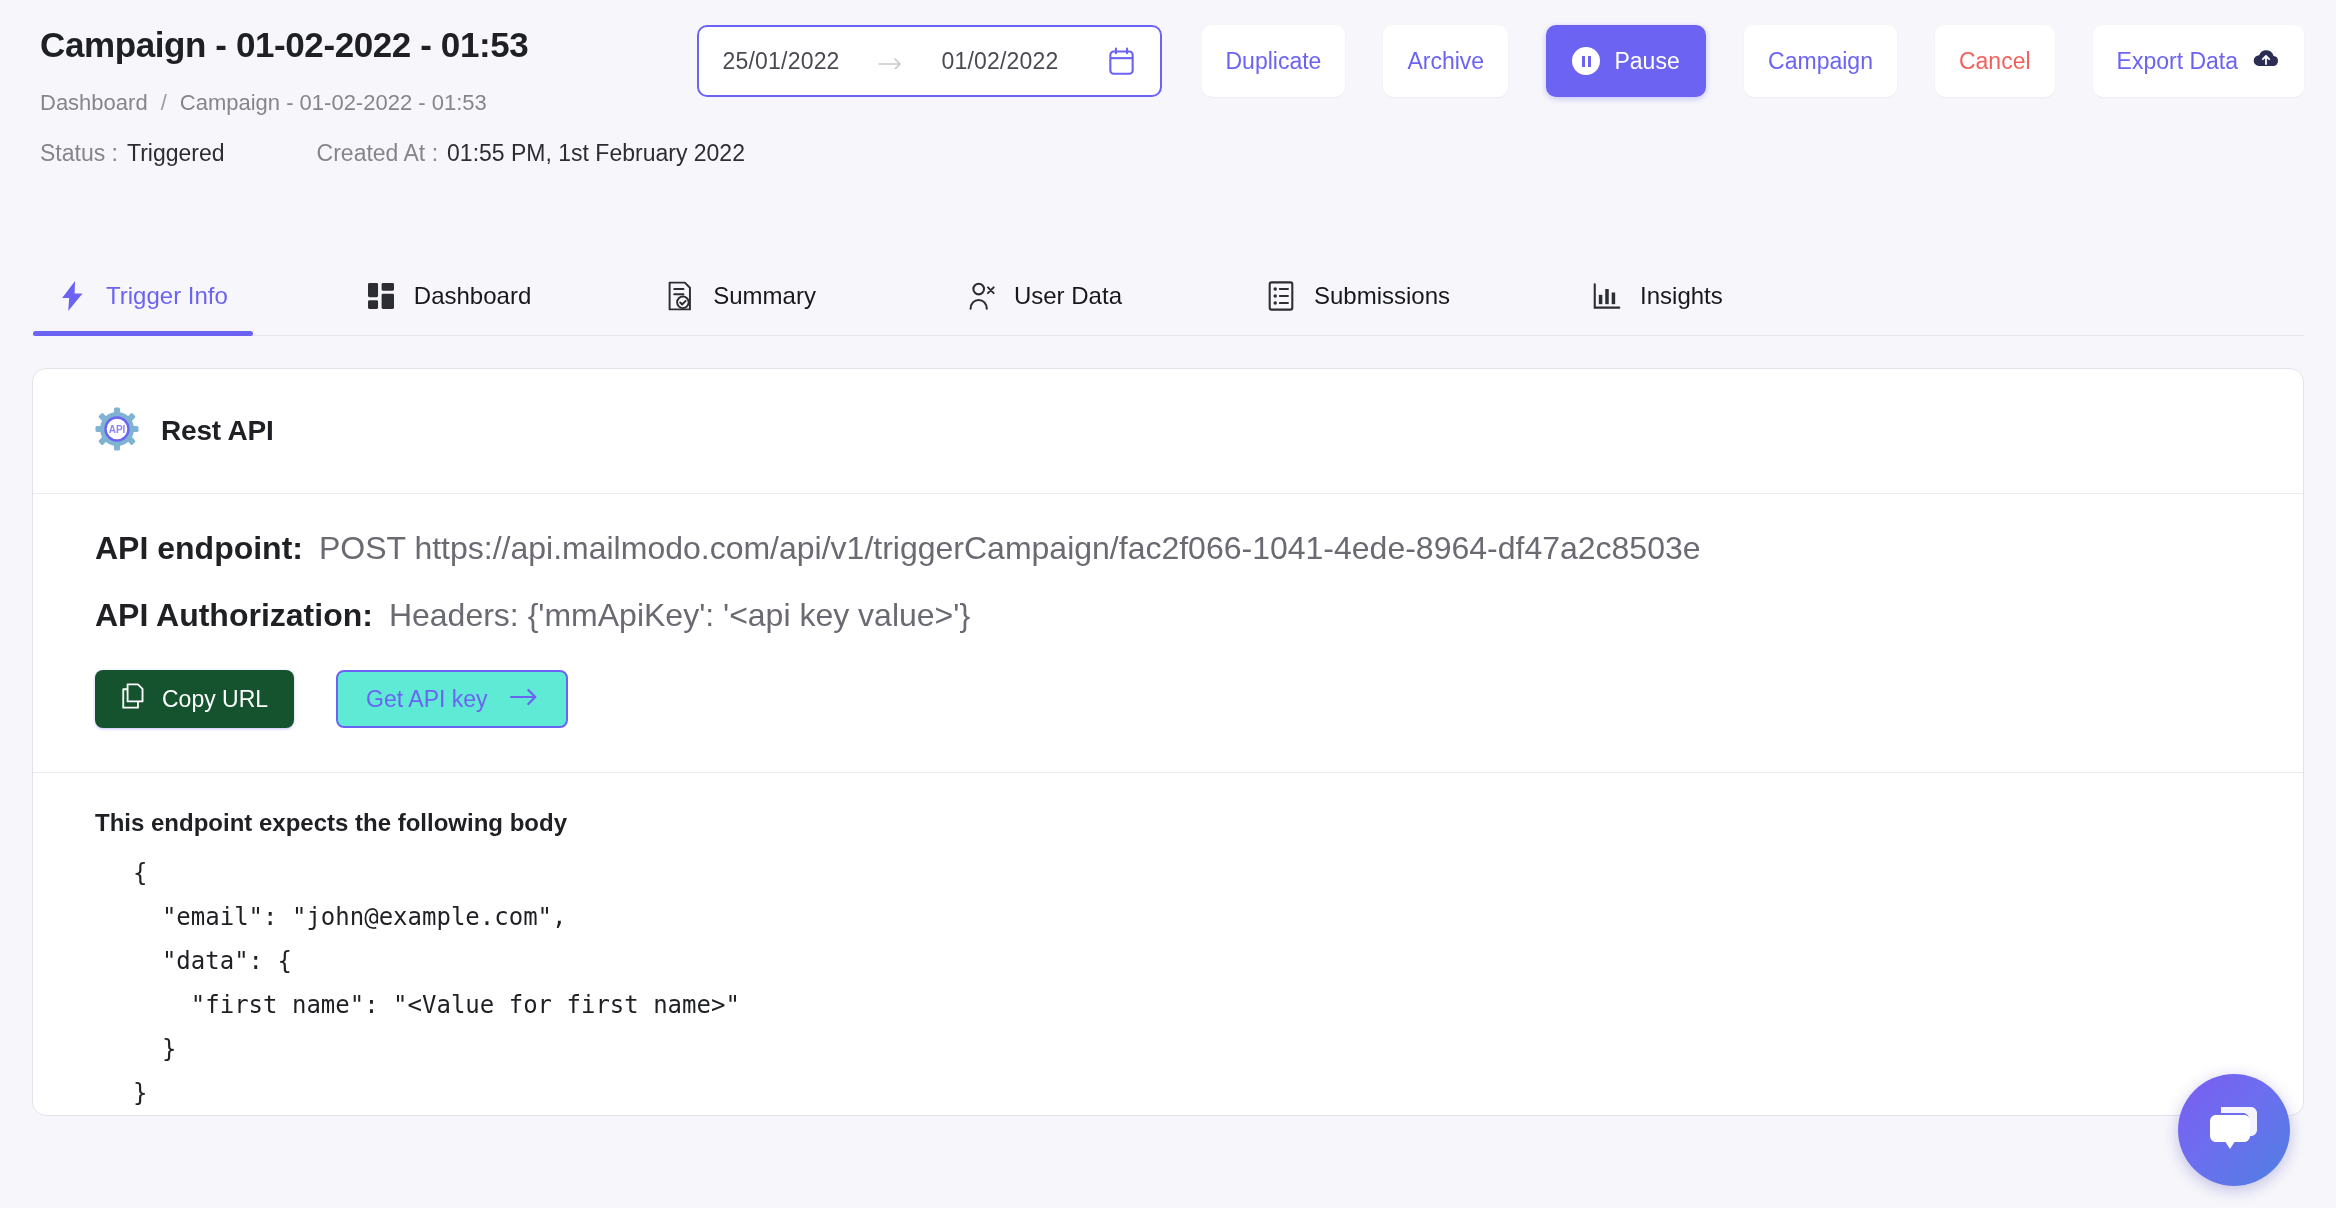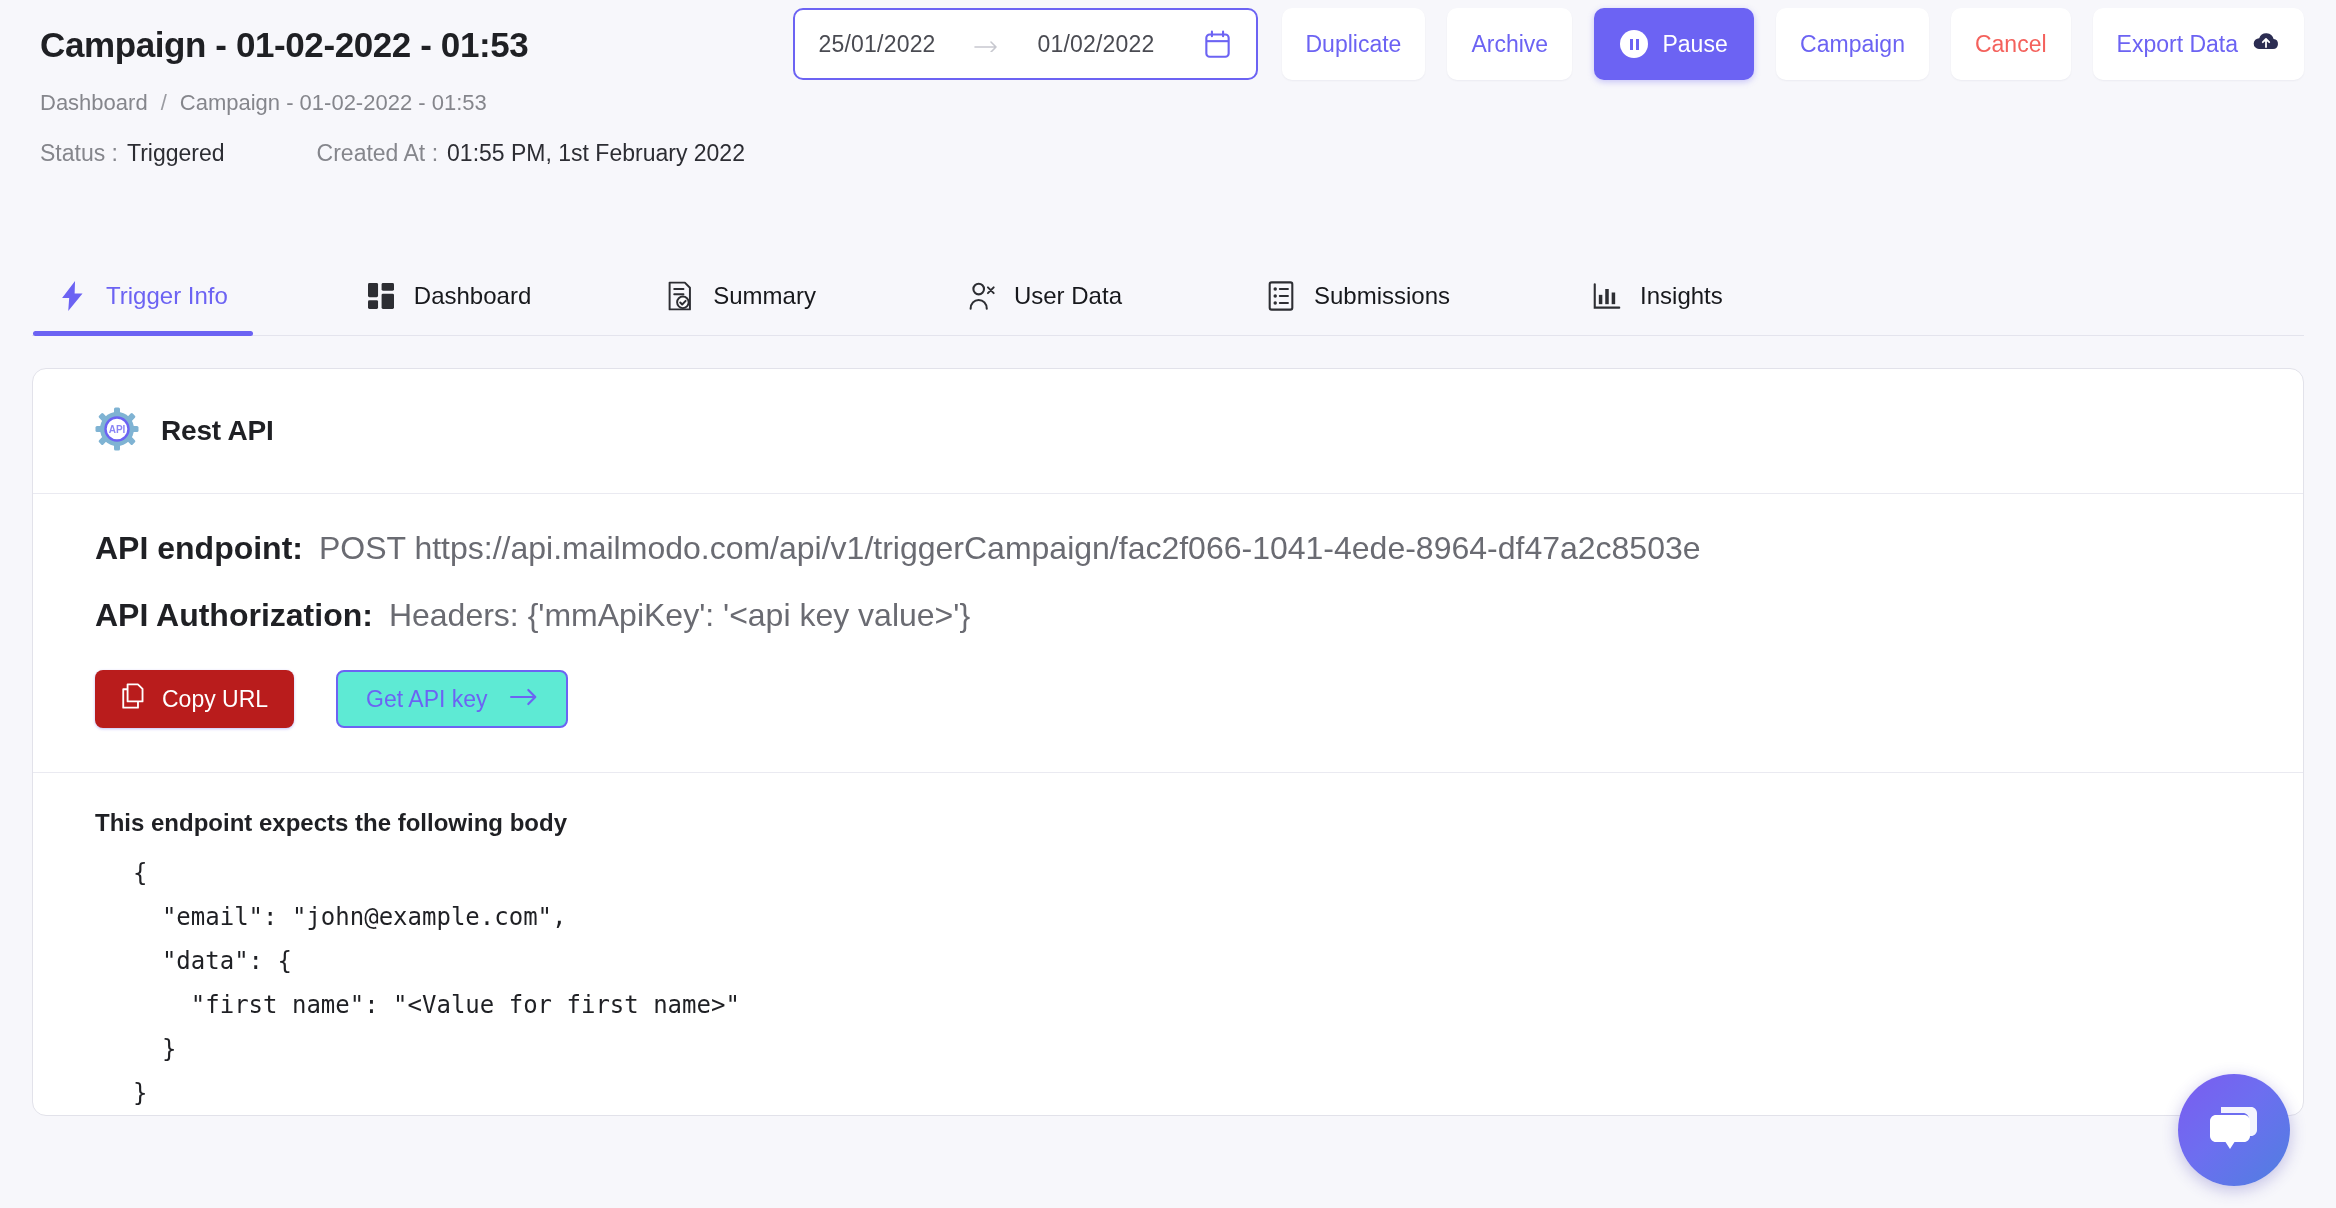--- a/index.html
+++ b/index.html
@@ -56,25 +56,25 @@
     line-height: 1.2;
     gap: 0;
   }
   .meta-label { color: #85868c; }
   .meta-value { color: #2c2d33; margin-left: 9px; }
   .meta-gap { width: 92px; }
 
   
   .toolbar {
     position: absolute;
-    top: 8px;
+    top: 25px;
     right: 32px;
     display: flex;
     align-items: center;
-    gap: 0;
+    gap: 16px;
   }
 
   .daterange {
     display: flex;
     align-items: center;
     gap: 0;
     height: 72px;
     padding: 0 24px;
     background: #ffffff;
     border: 2px solid #6c63f3;
@@ -227,21 +227,21 @@
   .btn-row {
     display: flex;
     align-items: center;
     gap: 42px;
     margin-top: 36px;
   }
 
   .btn-copy {
     height: 58px;
     padding: 0 26px;
-    background: #b91c1c;
+    background: #14532d;
     color: #ffffff;
     border: none;
     border-radius: 8px;
     font-size: 23px;
     font-family: "Liberation Sans", sans-serif;
     display: flex;
     align-items: center;
     gap: 17px;
     cursor: pointer;
     box-shadow: 0 1px 3px rgba(108,99,243,0.4);

